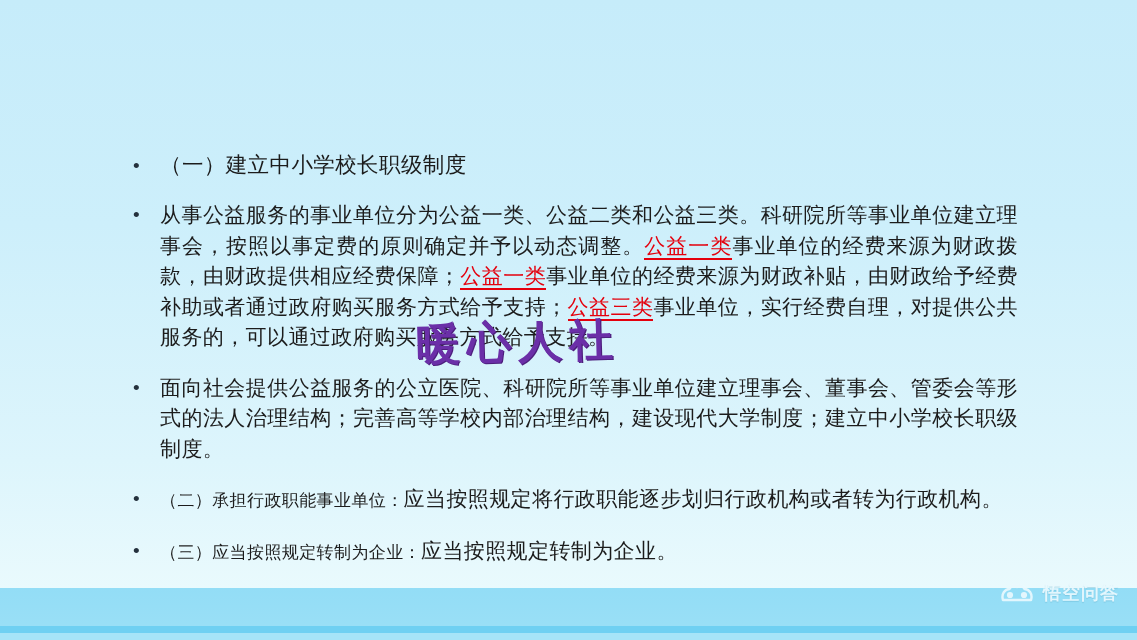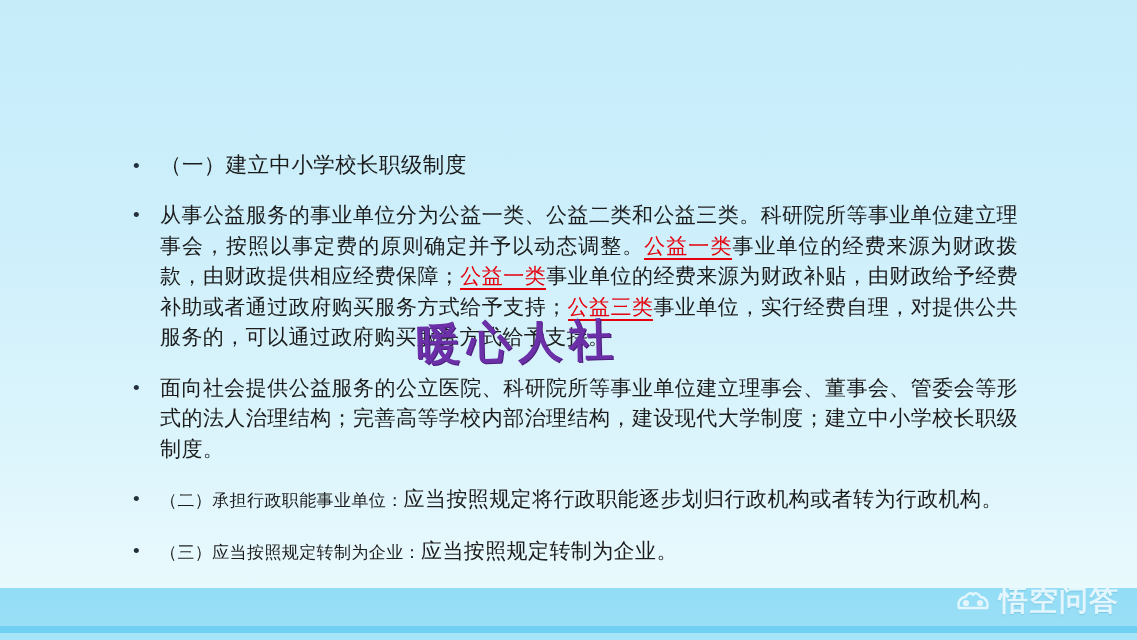--- a/index.html
+++ b/index.html
@@ -147,21 +147,21 @@
     opacity: 0.92;
   }
   #logo .logo-mark {
     width: 34px;
     height: 22px;
     position: relative;
   }
   #logo .logo-text {
     font-family: "DejaVu Sans", sans-serif;
     font-weight: bold;
-    font-size: 29px;
+    font-size: 18px;
     letter-spacing: 1px;
     color: #eaf9fe;
     text-shadow: 0 1px 1px rgba(90,170,200,0.45);
   }
 </style>
 </head>
 <body>
 
 <div id="slide">
 

